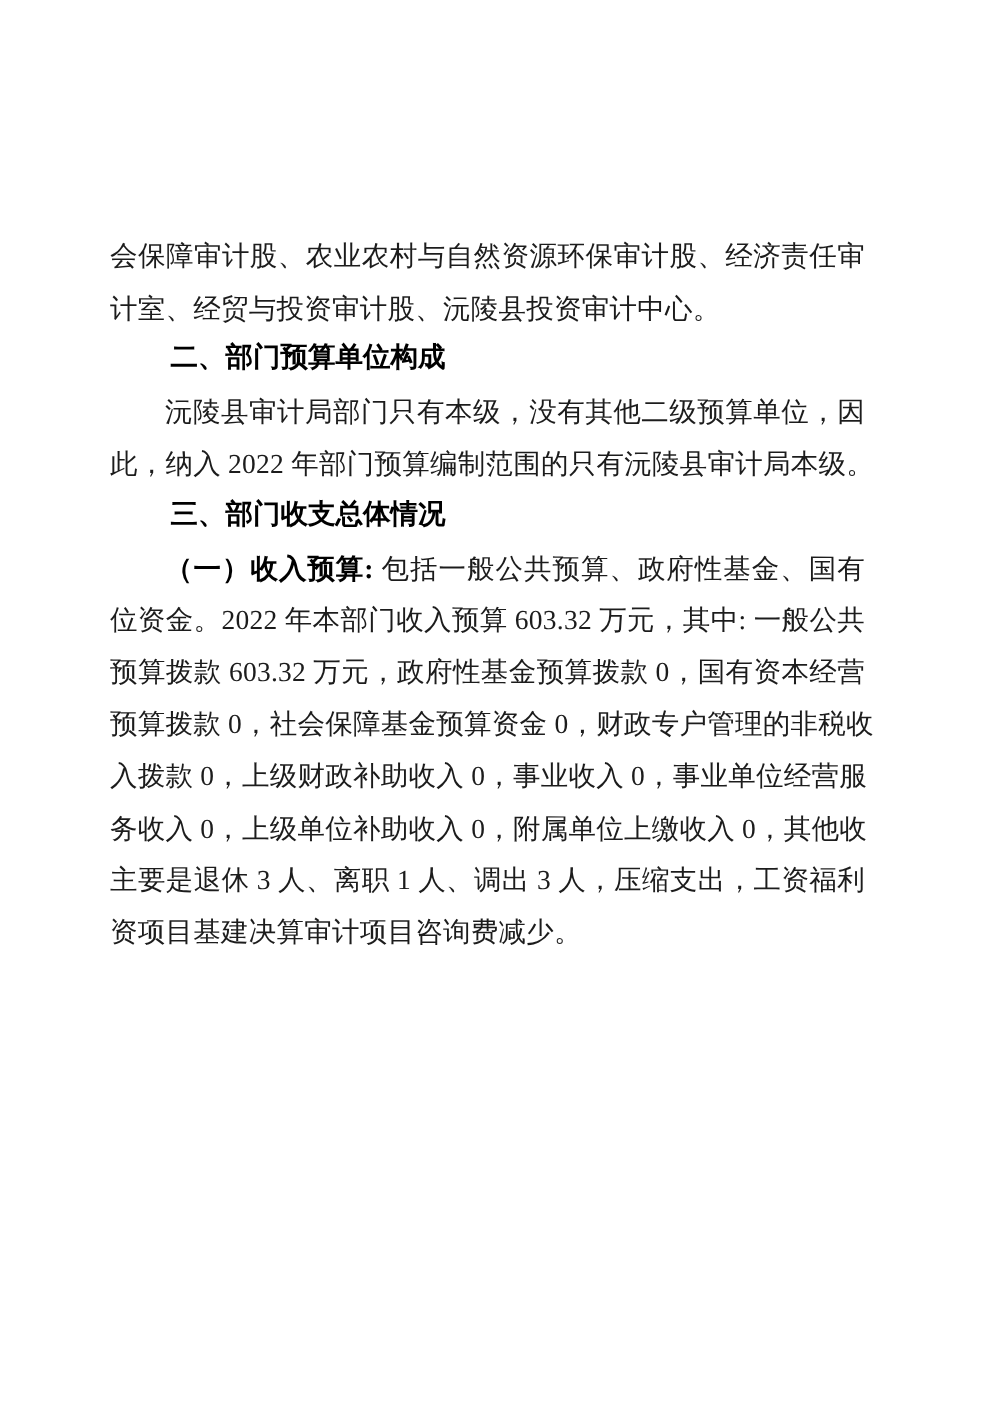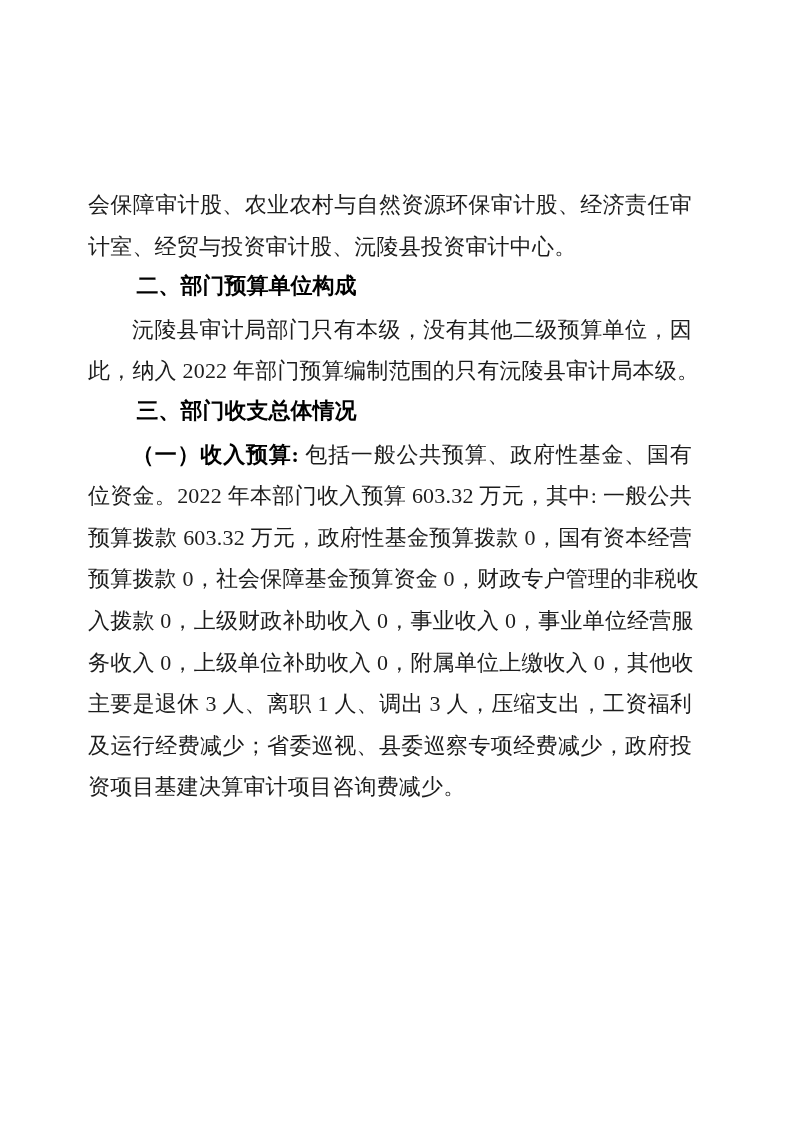--- a/index.html
+++ b/index.html
@@ -71,17 +71,16 @@
 
     <div class="line indent">
       <span class="lead-bold">（一）收入预算:</span><span> 包括一般公共预算、政府性基金、国有</span>
     </div>
     <div class="line">位资金。2022 年本部门收入预算 603.32 万元，其中: 一般公共</div>
     <div class="line">预算拨款 603.32 万元，政府性基金预算拨款 0，国有资本经营</div>
     <div class="line">预算拨款 0，社会保障基金预算资金 0，财政专户管理的非税收</div>
     <div class="line">入拨款 0，上级财政补助收入 0，事业收入 0，事业单位经营服</div>
     <div class="line">务收入 0，上级单位补助收入 0，附属单位上缴收入 0，其他收</div>
     <div class="line">主要是退休 3 人、离职 1 人、调出 3 人，压缩支出，工资福利</div>
-    <div class="line">及运行经费减少；省委巡视、县委巡察专项经费减少，政府投</div>
     <div class="line para-end">资项目基建决算审计项目咨询费减少。</div>
 
   </div>
 </div>
 
 </body></html>

